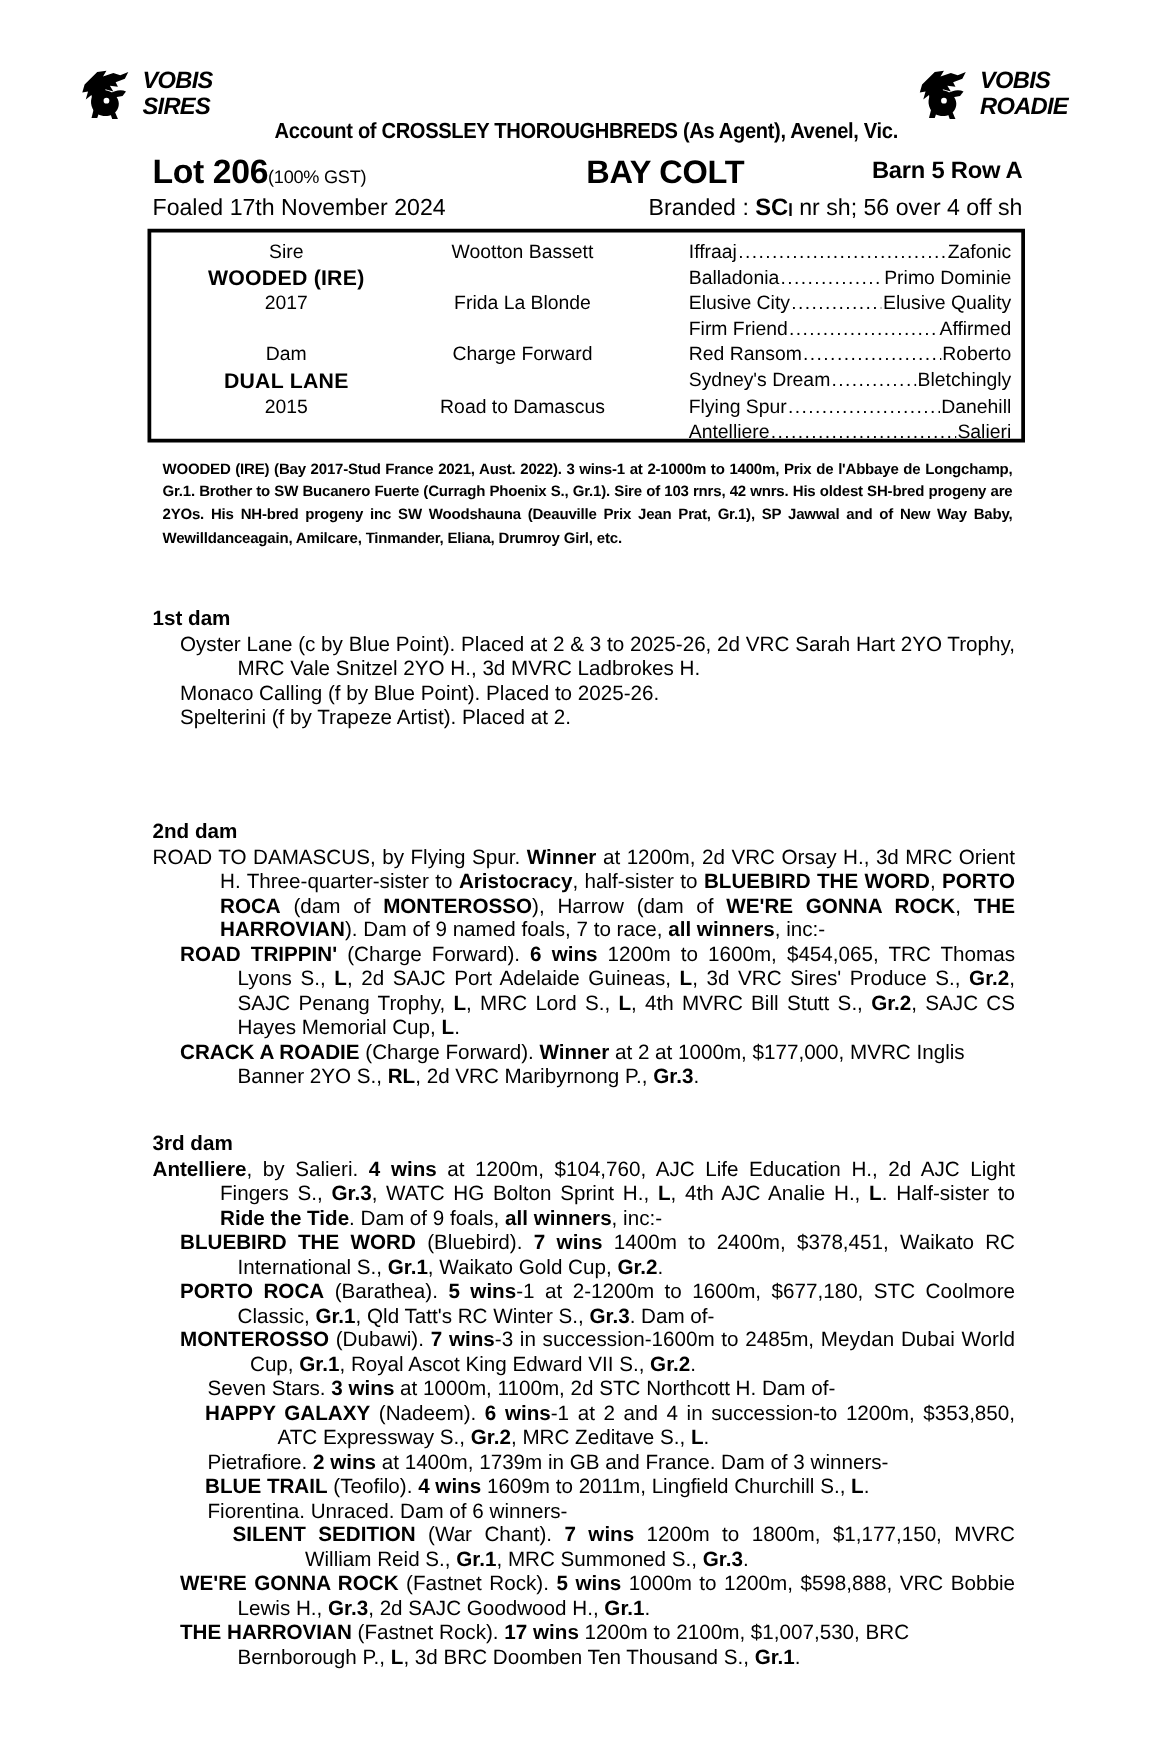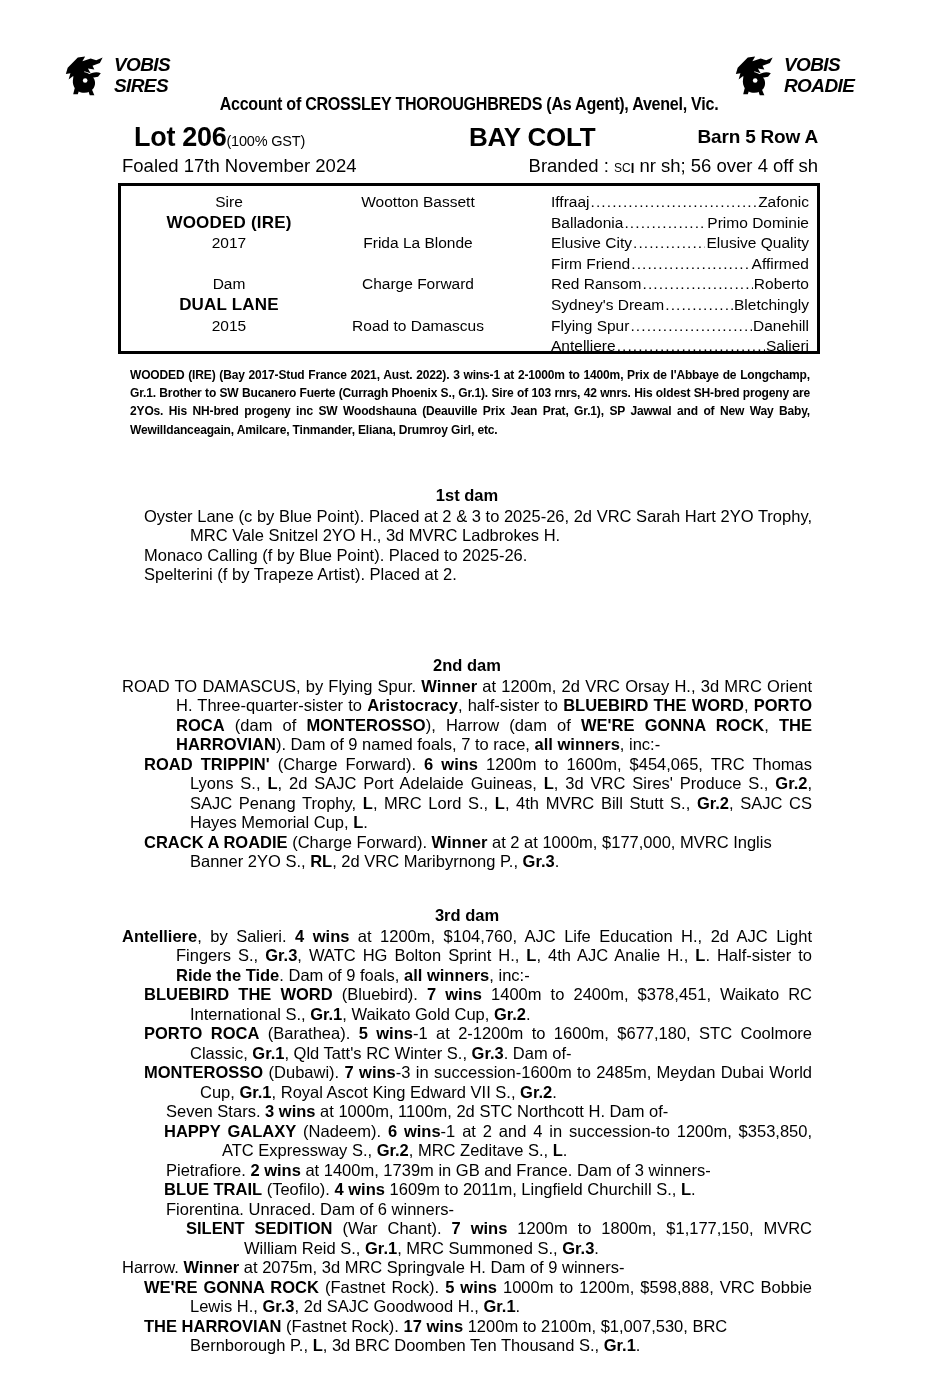--- a/index.html
+++ b/index.html
@@ -72,21 +72,20 @@
   .lot-left {
     position: absolute;
     left: 0;
     top: 0;
     white-space: nowrap;
   }
   .lot-num {
     font-weight: bold;
     font-size: 27px;
     letter-spacing: -0.3px;
-    margin-left: 12px;
   }
   .lot-gst {
     font-size: 14.5px;
     letter-spacing: -0.2px;
     text-align: right;
   }
   .lot-center {
     position: absolute;
     left: 347px;
     top: 0;
@@ -117,22 +116,22 @@
     position: absolute;
     left: 0; top: 0;
     white-space: nowrap;
   }
   .foaled-right {
     position: absolute;
     right: 0; top: 0;
     white-space: nowrap;
   }
   .brand-glyph {
-    font-size: 12px;
-    font-weight: normal;
+    font-size: 19px;
+    font-weight: bold;
     letter-spacing: 0px;
     font-family: "Liberation Sans", sans-serif;
   }
   .brand-bar {
     display: inline-block;
     font-weight: bold;
     font-size: 13px;
     transform: scaleY(1.15);
   }
 
@@ -203,21 +202,20 @@
     position: absolute;
     left: 122px;
     width: 690px;
     font-size: 16.5px;
     line-height: 19.5px;
   }
   .sec-head {
     font-weight: bold;
     font-size: 16.5px;
     margin-bottom: 1px;
-    text-align: center;
   }
   .para {
     text-align: justify;
     text-justify: inter-word;
     margin: 0;
   }
   .para.hang1 { padding-left: 54px; text-indent: -54px; }
   .para.ind1 { padding-left: 22px; text-indent: 0; }
   .para.ind1h { padding-left: 68px; text-indent: -46px; }
   .para.ind2h { padding-left: 78px; text-indent: -56px; }
@@ -381,19 +379,18 @@
         <div class="para hang1"><b>Antelliere</b>, by Salieri. <b>4 wins</b> at 1200m, $104,760, AJC Life Education H., 2d AJC Light Fingers S., <b>Gr.3</b>, WATC HG Bolton Sprint H., <b>L</b>, 4th AJC Analie H., <b>L</b>. Half-sister to <b>Ride the Tide</b>. Dam of 9 foals, <b>all winners</b>, inc:-</div>
         <div class="para ind1h"><b>BLUEBIRD THE WORD</b> (Bluebird). <b>7 wins</b> 1400m to 2400m, $378,451, Waikato RC International S., <b>Gr.1</b>, Waikato Gold Cup, <b>Gr.2</b>.</div>
         <div class="para ind1h"><b>PORTO ROCA</b> (Barathea). <b>5 wins</b>-1 at 2-1200m to 1600m, $677,180, STC Coolmore Classic, <b>Gr.1</b>, Qld Tatt's RC Winter S., <b>Gr.3</b>. Dam of-</div>
         <div class="para ind2h"><b>MONTEROSSO</b> (Dubawi). <b>7 wins</b>-3 in succession-1600m to 2485m, Meydan Dubai World Cup, <b>Gr.1</b>, Royal Ascot King Edward VII S., <b>Gr.2</b>.</div>
         <div class="para ind2">Seven Stars. <b>3 wins</b> at 1000m, 1100m, 2d STC Northcott H. Dam of-</div>
         <div class="para ind3h"><b>HAPPY GALAXY</b> (Nadeem). <b>6 wins</b>-1 at 2 and 4 in succession-to 1200m, $353,850, ATC Expressway S., <b>Gr.2</b>, MRC Zeditave S., <b>L</b>.</div>
         <div class="para ind2">Pietrafiore. <b>2 wins</b> at 1400m, 1739m in GB and France. Dam of 3 winners-</div>
         <div class="para ind3h"><b>BLUE TRAIL</b> (Teofilo). <b>4 wins</b> 1609m to 2011m, Lingfield Churchill S., <b>L</b>.</div>
         <div class="para ind2">Fiorentina. Unraced. Dam of 6 winners-</div>
         <div class="para ind4h"><b>SILENT SEDITION</b> (War Chant). <b>7 wins</b> 1200m to 1800m, $1,177,150, MVRC William Reid S., <b>Gr.1</b>, MRC Summoned S., <b>Gr.3</b>.</div>
-        <div class="para flat">Harrow. <b>Winner</b> at 2075m, 3d MRC Springvale H. Dam of 9 winners-</div>
         <div class="para ind1h"><b>WE'RE GONNA ROCK</b> (Fastnet Rock). <b>5 wins</b> 1000m to 1200m, $598,888, VRC Bobbie Lewis H., <b>Gr.3</b>, 2d SAJC Goodwood H., <b>Gr.1</b>.</div>
         <div class="para ind1h last"><b>THE HARROVIAN</b> (Fastnet Rock). <b>17 wins</b> 1200m to 2100m, $1,007,530, BRC Bernborough P., <b>L</b>, 3d BRC Doomben Ten Thousand S., <b>Gr.1</b>.</div>
       </div>
   </div>
 
 </div>
 
 </body></html>

